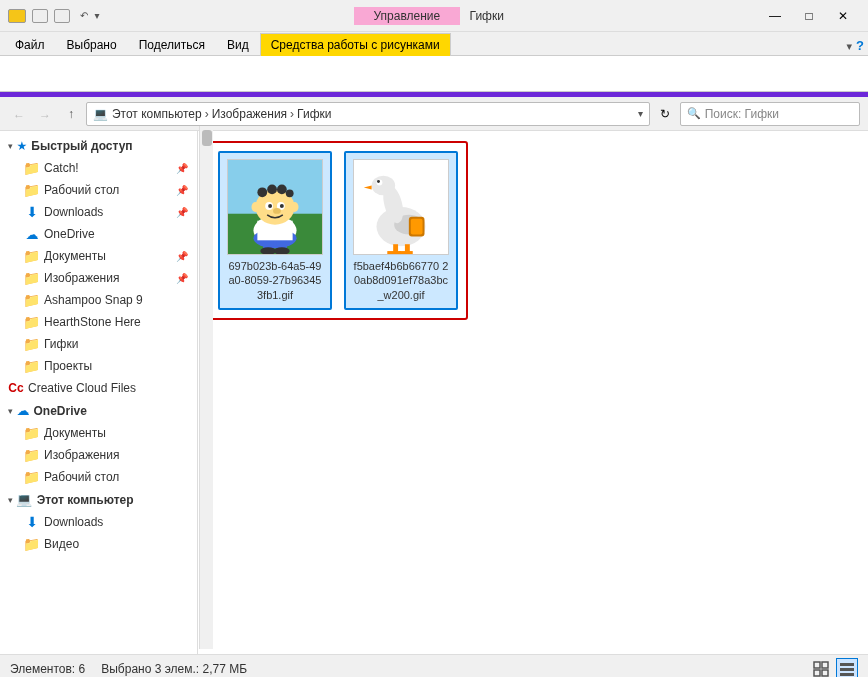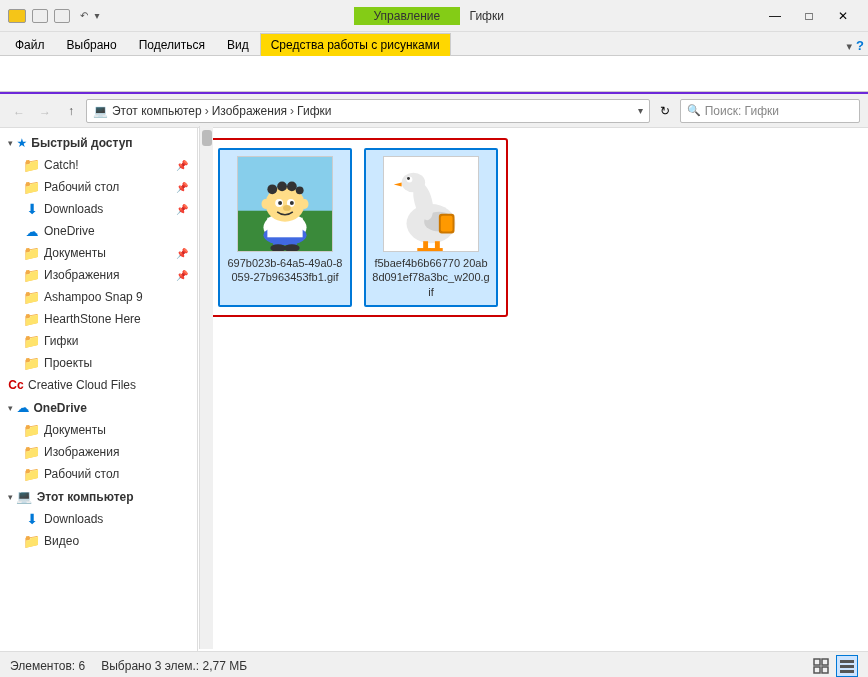--- a/index.html
+++ b/index.html
@@ -15,21 +15,21 @@
       border-bottom: 1px solid #ddd;
     }
     .title-bar-icons { display: flex; gap: 6px; align-items: center; }
     .tb-icon { width: 18px; height: 14px; border: 1px solid #999; border-radius: 2px; background: #f5c518; display: inline-block; }
     .tb-icon.small { background: #eee; width: 16px; }
     .title-bar-center { flex: 1; text-align: center; font-size: 12px; color: #333; }
     .window-controls { display: flex; gap: 0; }
     .wc-btn { width: 34px; height: 32px; display: flex; align-items: center; justify-content: center; font-size: 12px; cursor: pointer; }
 
     
-    .ribbon { background: #f0f0f0; border-bottom: 2px solid #6d28d9; }
+    .ribbon { background: #f0f0f0; border-bottom: 5px solid #6d28d9; }
     .ribbon-tabs { display: flex; gap: 0; padding: 0 4px; border-bottom: 1px solid #ccc; height: 24px; align-items: flex-end; }
     .ribbon-tab { padding: 4px 10px; font-size: 12px; cursor: pointer; border: 1px solid transparent; border-bottom: none; margin-bottom: -1px; background: transparent; }
     .ribbon-tab.active { background: white; border-color: #ccc; border-bottom-color: white; text-align: center; }
     .ribbon-tab.highlight { background: #ffd700; border-color: #ccc; }
     .ribbon-content { padding: 4px 8px; background: white; border-bottom: 1px solid #ccc; height: 36px; display: flex; align-items: center; }
 
     
     .address-bar {
       display: flex;
       align-items: center;
@@ -57,21 +57,21 @@
     .sidebar-icon { width: 16px; height: 16px; margin-right: 4px; flex-shrink: 0; display: flex; align-items: center; justify-content: center; }
     .sidebar-label { font-size: 12px; color: #333; overflow: hidden; text-overflow: ellipsis; flex: 1; }
     .sidebar-pin { color: #0078d7; font-size: 10px; margin-left: 4px; }
     .section-header { display: flex; align-items: center; padding: 4px 8px; cursor: pointer; }
     .section-arrow { font-size: 9px; color: #555; margin-right: 4px; }
     .section-title { font-size: 12px; font-weight: bold; color: #333; }
     .indent-1 { padding-left: 24px; }
 
     
     .content-area { flex: 1; background: white; padding: 10px; overflow-y: auto; }
-    .file-item { width: 134px; display: flex; flex-direction: column; align-items: center; padding: 6px; cursor: pointer; border: 2px solid transparent; border-radius: 2px; }
+    .file-item { width: 114px; display: flex; flex-direction: column; align-items: center; padding: 6px; cursor: pointer; border: 2px solid transparent; border-radius: 2px; }
     .file-item.selected { background: #cce8ff; border-color: #0078d7; }
     .file-thumbnail { width: 96px; height: 96px; border: 1px solid #ccc; object-fit: cover; display: flex; align-items: center; justify-content: center; overflow: hidden; }
     .file-name { font-size: 11px; color: #333; text-align: center; margin-top: 4px; word-break: break-all; line-height: 1.3; }
 
     
     .selection-box { border: 2px solid #cc0000; border-radius: 3px; padding: 8px; display: inline-flex; gap: 12px; }
 
     
     .status-bar { height: 28px; background: #f0f0f0; border-top: 1px solid #ddd; display: flex; align-items: center; padding: 0 10px; gap: 16px; justify-content: space-between; }
     .status-left { font-size: 12px; color: #333; display: flex; gap: 16px; }
@@ -97,21 +97,21 @@
 
 <div class="title-bar">
   <div class="title-bar-icons">
     <span class="tb-icon"></span>
     <span class="tb-icon small"></span>
     <span class="tb-icon small"></span>
     <span style="font-size:10px;margin-left:4px;color:#555;">↶</span>
     <span style="font-size:10px;color:#555;">▾</span>
   </div>
   <div class="title-bar-center">
-    <span style="background:#84cc16;padding:2px 20px;margin-right:6px;font-size:12px;">Управление</span>
+    <span style="background:#f9a8d4;padding:2px 20px;margin-right:6px;font-size:12px;">Управление</span>
     <span style="font-size:12px;">Гифки</span>
   </div>
   <div class="window-controls">
     <div class="wc-btn">—</div>
     <div class="wc-btn">□</div>
     <div class="wc-btn wc-close">✕</div>
   </div>
 </div>
 
 <div class="ribbon">

